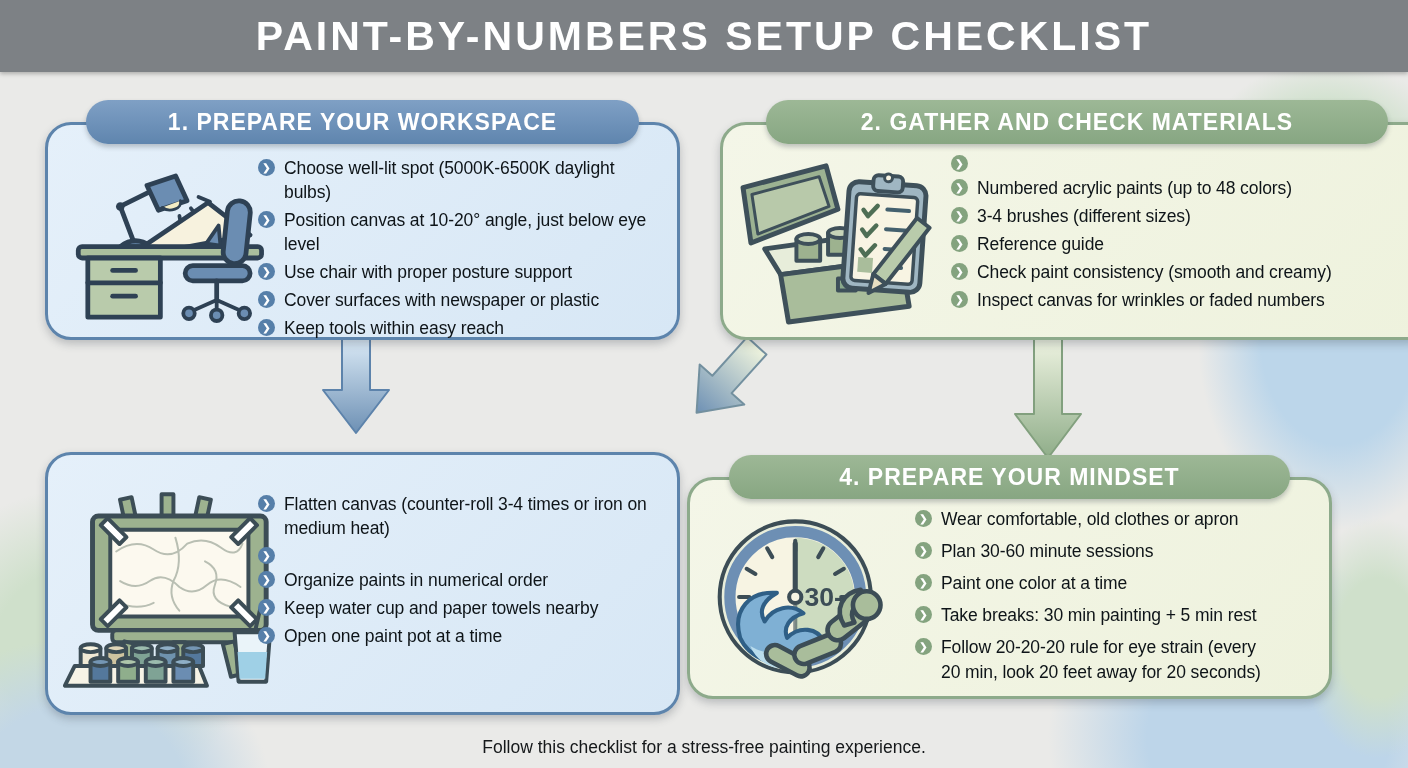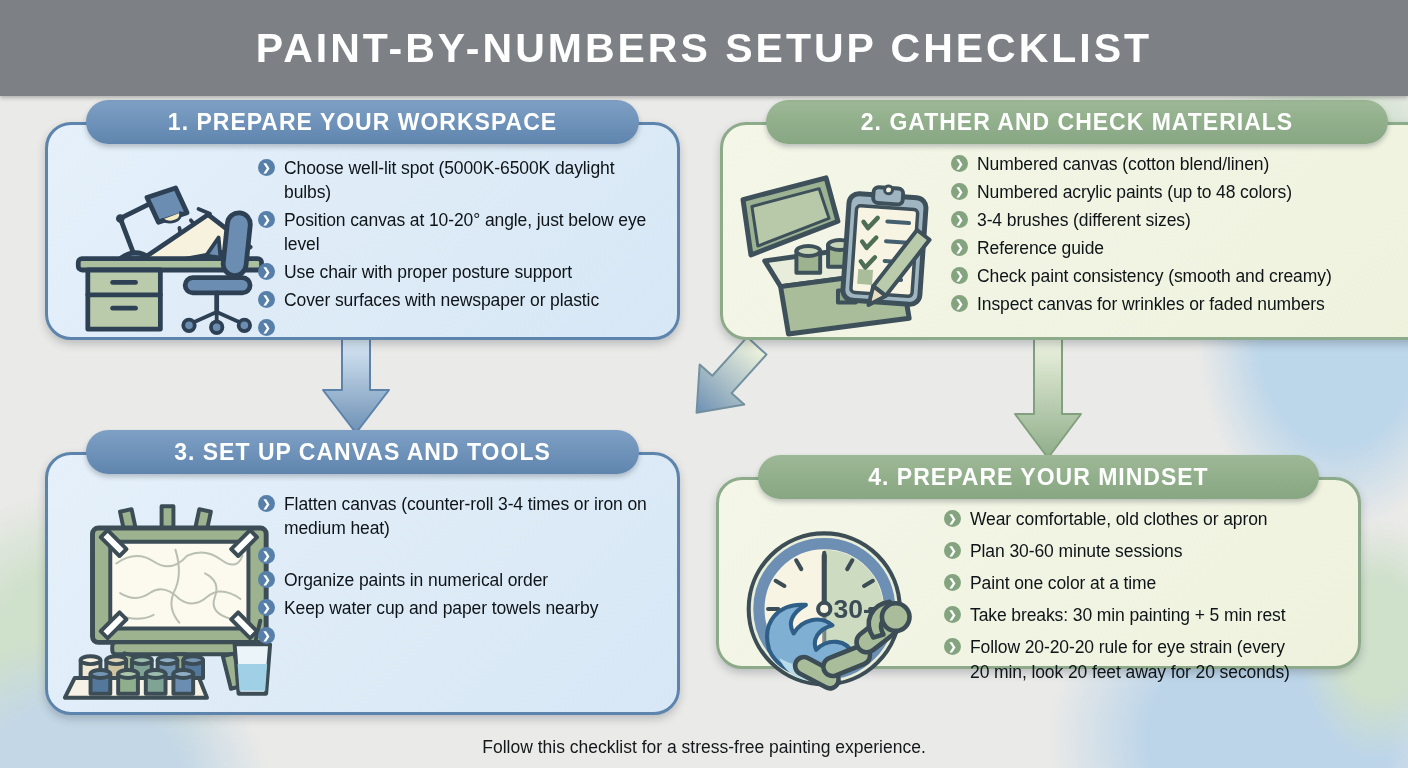--- a/index.html
+++ b/index.html
@@ -15,41 +15,41 @@
   .blob-bl-green { left:-90px; bottom:-40px; width:340px; height:320px;
     background:radial-gradient(closest-side,#cfe0cb 50%,rgba(207,224,203,0)); }
   .blob-bl-blue { left:-110px; bottom:-170px; width:380px; height:300px;
     background:radial-gradient(closest-side,#c3d7e6 55%,rgba(195,215,230,0)); }
   .blob-br-blue { right:-80px; bottom:-150px; width:440px; height:360px;
     background:radial-gradient(closest-side,#bdd5e9 55%,rgba(189,213,233,0)); }
   .blob-br-green { right:-50px; bottom:10px; width:160px; height:240px;
     background:radial-gradient(closest-side,#cfe0cb 50%,rgba(207,224,203,0)); }
 
   
-  .header-bar { position:absolute; left:0; top:0; width:1408px; height:96px;
+  .header-bar { position:absolute; left:0; top:0; width:1408px; height:72px;
     background:#7d8185; z-index:5; display:flex; align-items:center; justify-content:center;
     box-shadow:0 2px 4px rgba(0,0,0,.25); }
   .header-bar h1 { color:#ffffff; font-size:41px; font-weight:bold; letter-spacing:3px; }
 
   
   .panel { position:absolute; z-index:2; }
   .panel-body { position:absolute; left:0; right:0; top:22px; bottom:0;
     border-radius:26px; box-shadow:0 4px 8px rgba(60,70,80,.28); }
   .panel.blue .panel-body { background:linear-gradient(135deg,#e5f0fa,#d7e7f5);
     border:3px solid #5d84ac; }
   .panel.green .panel-body { background:linear-gradient(135deg,#f4f6e8,#eef2dd);
     border:3px solid #8daa8b; }
   .pill { position:absolute; top:0; left:6.5%; width:87%; height:44px; z-index:3;
     border-radius:28px; display:flex; align-items:center; justify-content:center;
     box-shadow:0 3px 5px rgba(60,70,80,.3); }
   .panel.blue .pill { background:linear-gradient(180deg,#7fa0c5,#5f85ae); }
   .panel.green .pill { background:linear-gradient(180deg,#9db896,#87a682); }
   .pill span { color:#ffffff; font-size:23px; font-weight:bold; letter-spacing:1px; }
 
-  .icon-box { position:absolute; z-index:3;margin-top:12px; }
+  .icon-box { position:absolute; z-index:3; }
 
   ul.checklist { position:absolute; list-style:none; z-index:3; }
   ul.checklist li { display:flex; gap:9px; margin-bottom:4px;
     font-size:17.5px; line-height:24px; color:#0e1418; letter-spacing:-0.1px; }
   .panel.p4 ul.checklist li { line-height:25px; margin-bottom:7px; }
   .dot { flex:0 0 auto; width:17px; height:17px; border-radius:50%; margin-top:3px;
     color:#ffffff; font-size:10px; font-weight:bold; line-height:17px; text-align:center; }
   .panel.blue .dot { background:#567fa9; }
   .panel.green .dot { background:#84a37f; }
 
@@ -149,20 +149,21 @@
     <li>
         <span class="dot">❯</span>
         <span>Use chair with proper posture support</span>
       </li>
     <li>
         <span class="dot">❯</span>
         <span>Cover surfaces with newspaper or plastic</span>
       </li>
     <li>
         <span class="dot">❯</span>
+        <span>Keep tools within easy reach</span>
       </li>
   </ul>
 </div>
 
 <div class="panel green p2" style="left:720px;top:100px;width:714px;height:240px">
   <div class="panel-body"></div>
   <div class="pill">
     <span>2. GATHER AND CHECK MATERIALS</span>
   </div>
   <div class="icon-box" style="left:14px;top:48px">
@@ -203,21 +204,20 @@
           <rect x="154" y="66" width="16" height="72" fill="#b9cbab" stroke-width="4"></rect>
           <polygon points="154,138 170,138 162,156" fill="#e8dfc2" stroke-width="4"></polygon>
           <circle cx="162" cy="153" r="2.5" fill="#3e505a" stroke="none"></circle>
         </g>
       </g>
     </svg>
   </div>
   <ul class="checklist" style="left:231px;top:52px;width:395px">
     <li>
         <span class="dot">❯</span>
-        <span>Numbered canvas (cotton blend/linen)</span>
       </li>
     <li>
         <span class="dot">❯</span>
         <span>Numbered acrylic paints (up to 48 colors)</span>
       </li>
     <li>
         <span class="dot">❯</span>
         <span>3-4 brushes (different sizes)</span>
       </li>
     <li>
@@ -230,23 +230,20 @@
       </li>
     <li>
         <span class="dot">❯</span>
         <span>Inspect canvas for wrinkles or faded numbers</span>
       </li>
   </ul>
 </div>
 
 <div class="panel blue p3" style="left:45px;top:430px;width:635px;height:285px">
   <div class="panel-body"></div>
-  <div class="pill">
-    <span>3. SET UP CANVAS AND TOOLS</span>
-  </div>
   <div class="icon-box" style="left:12px;top:52px">
     <svg width="222" height="208" viewBox="0 0 225 210">
       <g stroke="#3c4d56" stroke-width="5" stroke-linejoin="round" stroke-linecap="round">
         <rect x="66" y="16" width="12" height="22" fill="#9db28f" transform="rotate(-12 72 27)" stroke-width="4"></rect>
         <rect x="106" y="12" width="12" height="24" fill="#9db28f" stroke-width="4"></rect>
         <rect x="142" y="16" width="12" height="20" fill="#9db28f" transform="rotate(12 148 26)" stroke-width="4"></rect>
         <rect x="36" y="34" width="176" height="116" rx="6" fill="#9db28f"></rect>
         <rect x="54" y="48" width="140" height="88" fill="#fcf9ef" stroke-width="4"></rect>
         <g stroke="#b9bfb3" stroke-width="2" fill="none">
           <path d="M60,70 q20,-14 38,-2 t34,-6 q18,-8 34,4 t22,-4"></path>
@@ -305,25 +302,26 @@
     <li>
         <span class="dot">❯</span>
         <span>Organize paints in numerical order</span>
       </li>
     <li>
         <span class="dot">❯</span>
         <span>Keep water cup and paper towels nearby</span>
       </li>
     <li>
         <span class="dot">❯</span>
+        <span>Open one paint pot at a time</span>
       </li>
   </ul>
 </div>
 
-<div class="panel green p4" style="left:716px;top:455px;width:645px;height:214px">
+<div class="panel green p4" style="left:687px;top:455px;width:645px;height:244px">
   <div class="panel-body"></div>
   <div class="pill">
     <span>4. PREPARE YOUR MINDSET</span>
   </div>
   <div class="icon-box" style="left:18px;top:48px">
     <svg width="205" height="194" viewBox="0 0 200 190">
       <g stroke="#3c4d56" stroke-linejoin="round" stroke-linecap="round">
         <circle cx="88" cy="92" r="74" fill="#e9eedb" stroke-width="4"></circle>
         <circle cx="88" cy="92" r="64" fill="#f7f4e3" stroke="#6d8fb4" stroke-width="11"></circle>
         <path d="M88,34 a58,58 0 0 1 0,116 Z" fill="#c5d7ba" stroke="none" opacity="0.85"></path>

